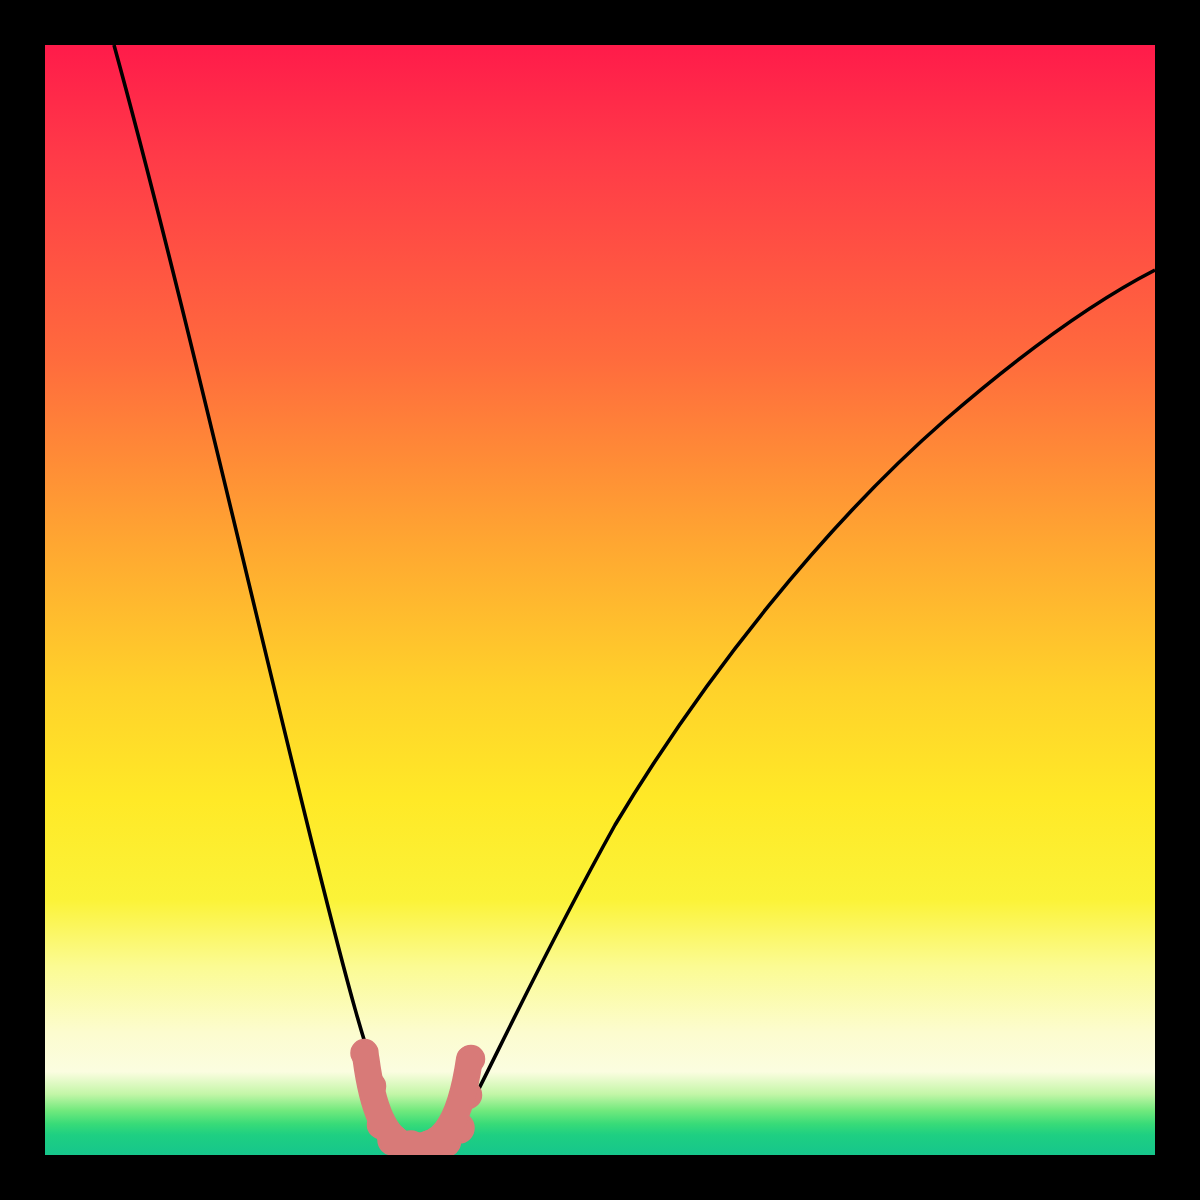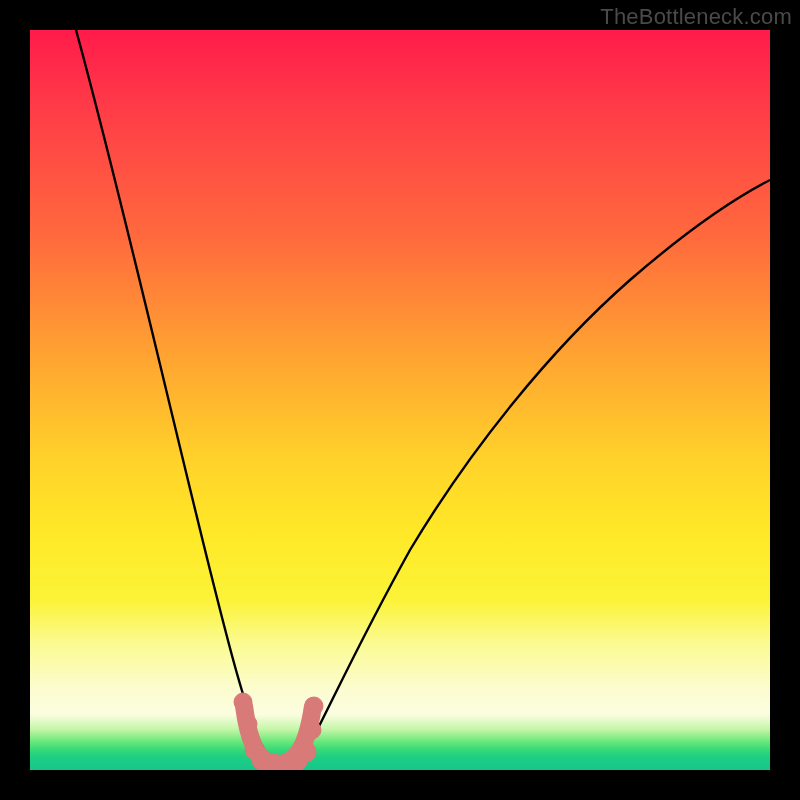--- a/index.html
+++ b/index.html
@@ -94,15 +94,14 @@
         <circle cx="284" cy="676" r="9"></circle>
 
         <path d="M 214 676
                  C 218 706, 226 732, 244 734
                  C 262 736, 276 724, 283 676" fill="none" stroke="#d87a78" stroke-width="18" stroke-linecap="round"></path>
       </g>
     </svg>
 
   </div>
 
-  <div class="watermark">TheBottleneck.com</div>
 
 </div>
 
 </body></html>

